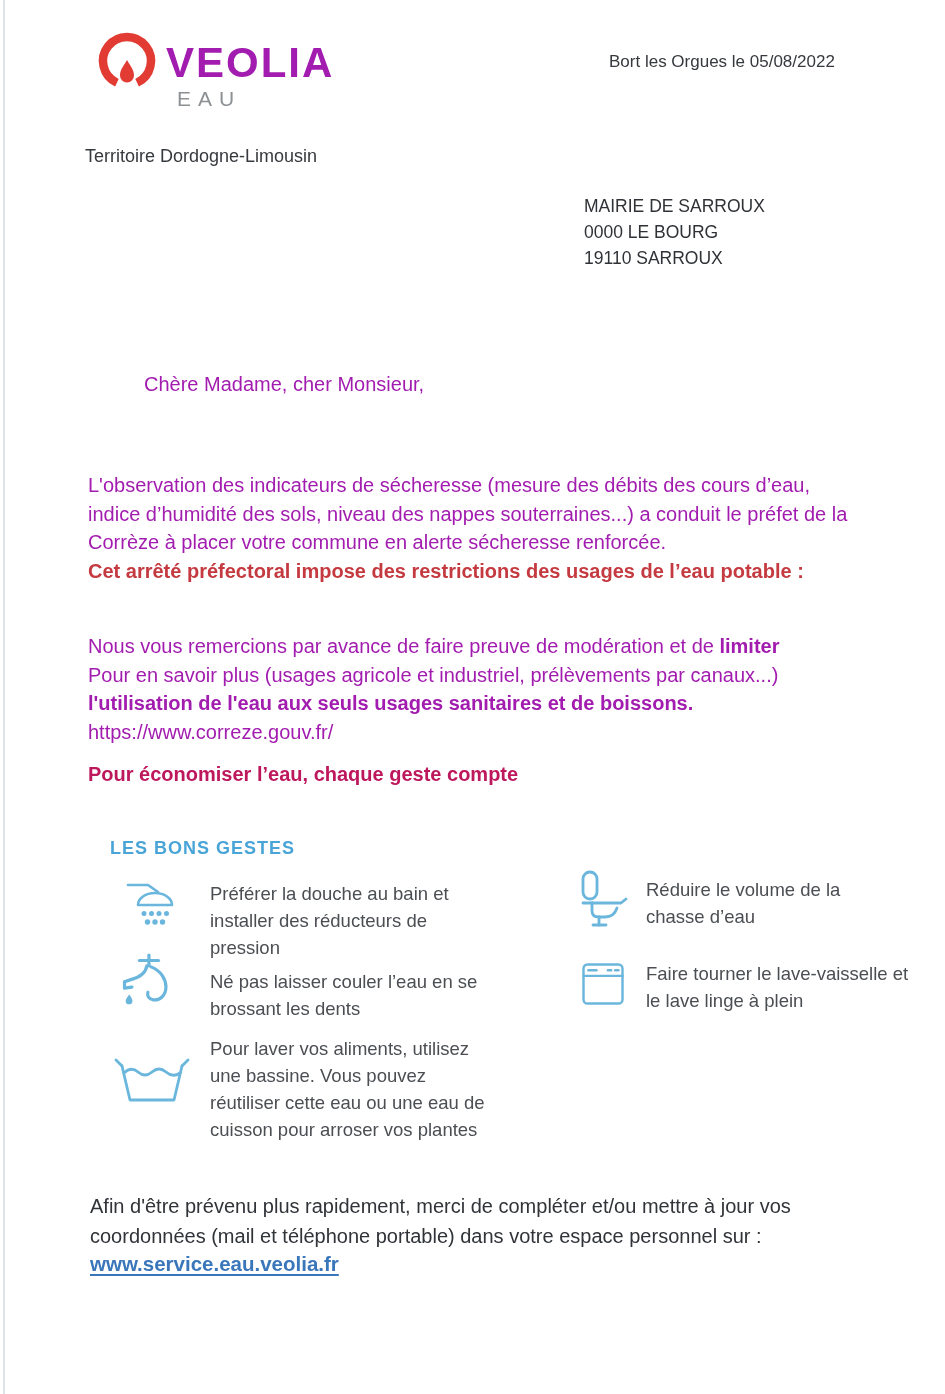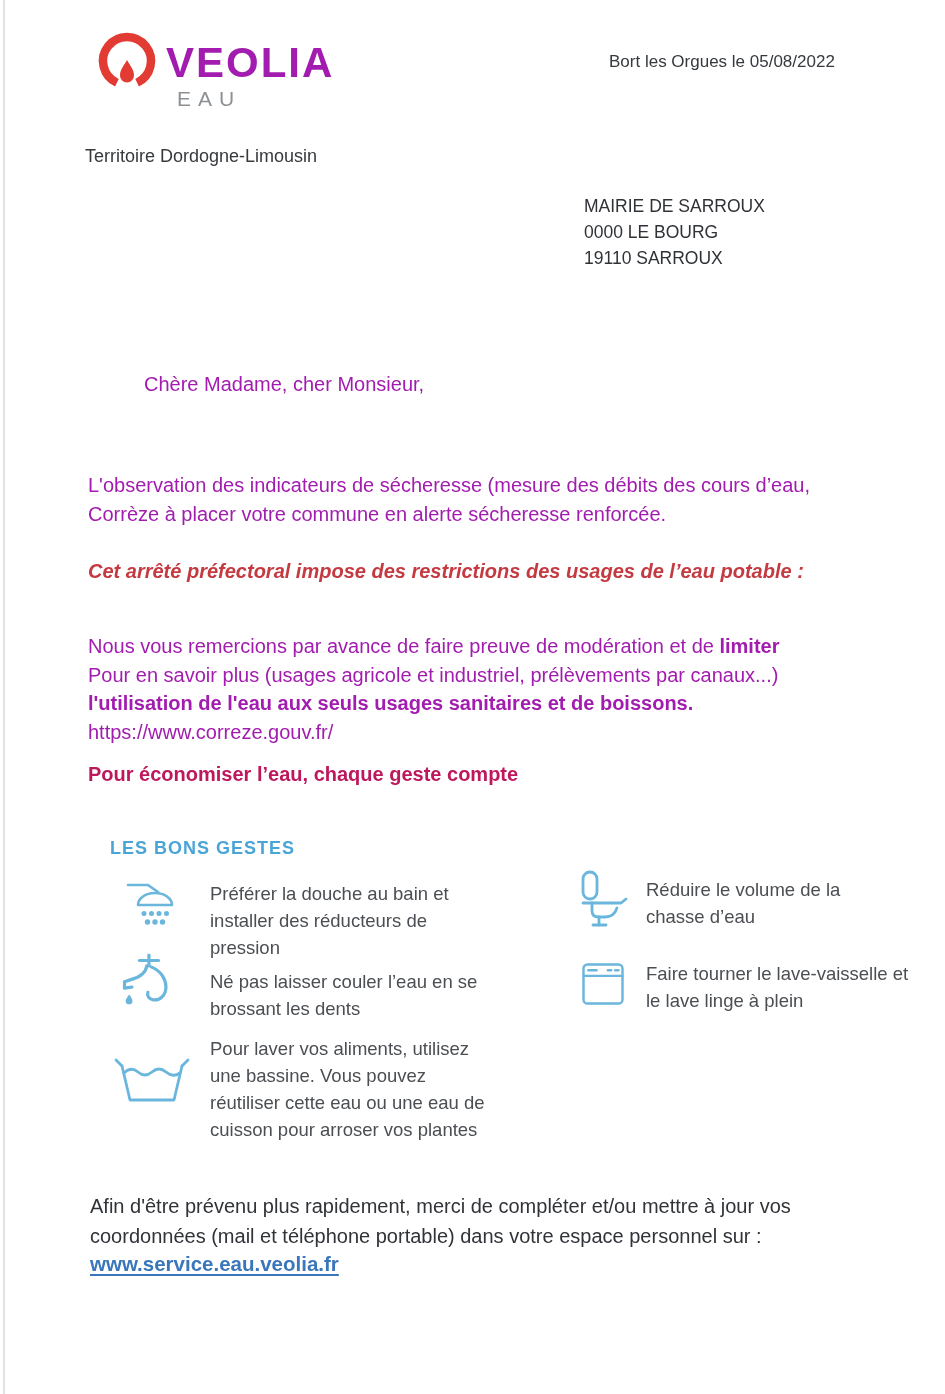--- a/index.html
+++ b/index.html
@@ -19,21 +19,21 @@
   .scan-edge { position:absolute; left:3px; top:0; width:2px; height:1394px; background:#dfe3e6; }
 
   
   .brand-text { font-size: 42px; font-weight: 800; letter-spacing: 2px; color: #a21caf; line-height: 1; }
   .division-text { font-size: 21px; font-weight: 400; letter-spacing: 7px; color: #8d9194; line-height: 1; }
 
   .small-text  { font-size: 17px; line-height: 1.45; color: #36393d; }
   .addr { font-size: 17.5px; line-height: 26px; color: #2f3236; margin-left: 28px; }
 
   .body-text { font-size: 20px; line-height: 28.5px; color: #a21caf; }
-  .red  { color: #c43a40; font-weight: 700; font-style: italic; }
+  .red  { color: #c43a40; font-weight: 700; }
   .bold { font-weight: 700; }
 
   .slogan { font-size: 20px; font-weight: 700; color: #be185d; }
 
   .gestes-heading { font-size: 18px; font-weight: 800; letter-spacing: 1px; color: #49a5d7; }
   .geste-text { font-size: 18.5px; line-height: 27px; color: #4b4e52; }
 
   .footer-text { font-size: 20px; line-height: 29.5px; color: #303338; }
   .site-link { font-size: 20.5px; font-weight: 700; color: #3a76ba; text-decoration: underline; text-underline-offset: 3px; }
 
@@ -61,20 +61,21 @@
   <div class="abs addr" style="left:556px; top:193px;">
     <div class="line">MAIRIE DE SARROUX</div>
     <div class="line">0000 LE BOURG</div>
     <div class="line">19110 SARROUX</div>
   </div>
 
   <div class="abs body-text line" style="left:144px; top:370px;">Chère Madame, cher Monsieur,</div>
 
   <div class="abs body-text" style="left:88px; top:450px;margin-top:21px;">
     <div class="line">L'observation des indicateurs de sécheresse (mesure des débits des cours d’eau,</div>
+    <div class="line">indice d’humidité des sols, niveau des nappes souterraines...) a conduit le préfet de la</div>
     <div class="line">Corrèze à placer votre commune en alerte sécheresse renforcée.</div>
   </div>
 
   <div class="abs body-text red" style="left:88px; top:557px; line-height:29px;">
     <div class="line">Cet arrêté préfectoral impose des restrictions des usages de l’eau potable :</div>
   </div>
 
   <div class="abs body-text" style="left:88px; top:632px;">
     <div class="line"><span>Nous vous remercions par avance de faire preuve de modération et de </span><span class="bold">limiter</span></div>
     <div class="line">Pour en savoir plus (usages agricole et industriel, prélèvements par canaux...)</div>

